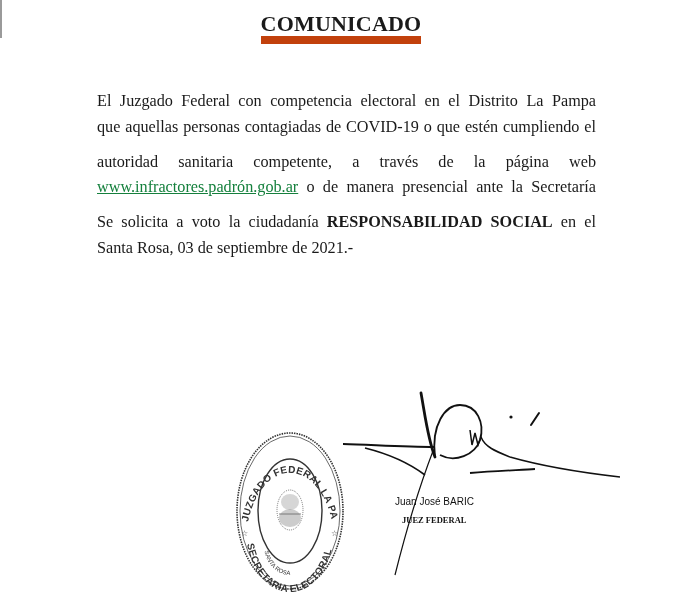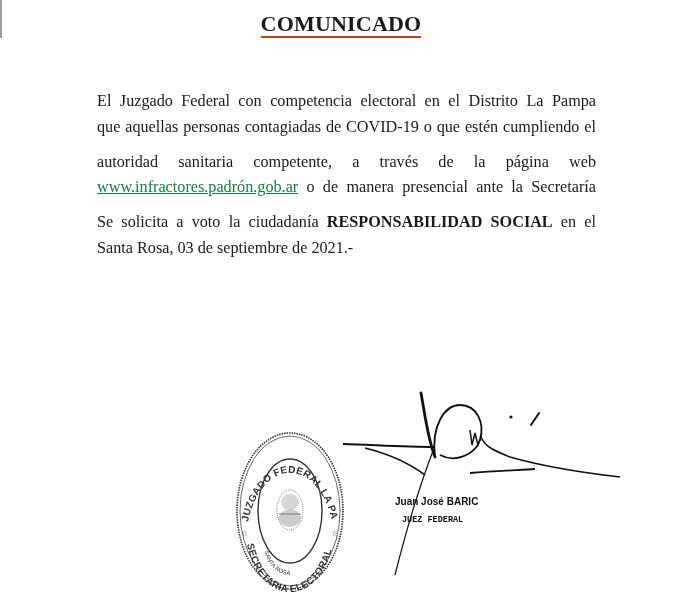--- a/index.html
+++ b/index.html
@@ -5,39 +5,39 @@
   html, body { margin: 0; padding: 0; }
   body {
     width: 682px; height: 599px; background: #ffffff; position: relative; overflow: hidden;
     font-family: "Liberation Serif", "DejaVu Serif", serif; color: #1a1a1a;
   }
   .edge-mark { position: absolute; left: 0; top: 0; width: 2px; height: 38px; background: #9a9a9a; }
   .title {
     position: absolute; left: 0; width: 682px; top: 11px; text-align: center;
     font-weight: bold; font-size: 22px; letter-spacing: 0.2px;
   }
-  .title span { border-bottom: 2px solid #c2410c; padding-bottom: 0px; }
+  .title span { border-bottom: 8px solid #c2410c; padding-bottom: 0px; }
   .body-text {
     position: absolute; left: 97px; width: 499px; top: 89px;
     font-size: 16.2px; line-height: 25.8px;
   }
   .line { display: block; height: 25.8px; white-space: nowrap; }
   .justify { text-align: justify; text-align-last: justify; white-space: normal; overflow: hidden; }
   .para-gap { height: 9px; display: block; }
   .bold { font-weight: bold; }
   .link { text-decoration: underline; color: #15803d; }
   .stamp { position: absolute; left: 234px; top: 430px; width: 112px; height: 162px; }
   .signature { position: absolute; left: 335px; top: 385px; width: 300px; height: 200px; }
   .sig-name {
     position: absolute; left: 395px; top: 496px;
-    font-family: "Liberation Sans", "DejaVu Sans", sans-serif; font-weight: bold; font-size: 10px; color: #111;
+    font-family: "Liberation Sans", "DejaVu Sans", sans-serif; font-weight: normal; font-size: 10px; color: #111;
   }
   .sig-title {
     position: absolute; left: 402px; top: 515px;
-    font-family: Liberation Mono, monospace; font-weight: bold; font-size: 8.5px; color: #111;
+    font-family: Liberation Serif, serif; font-weight: bold; font-size: 8.5px; color: #111;
   }
 </style>
 </head>
 <body>
 
 <div class="edge-mark"></div>
 
 <div class="title">
   <span>COMUNICADO</span>
 </div>

